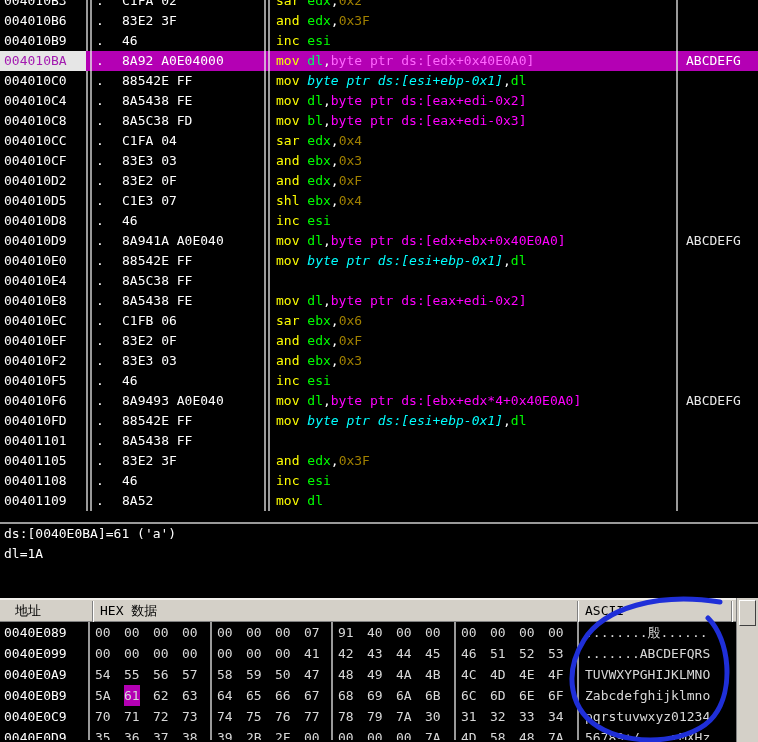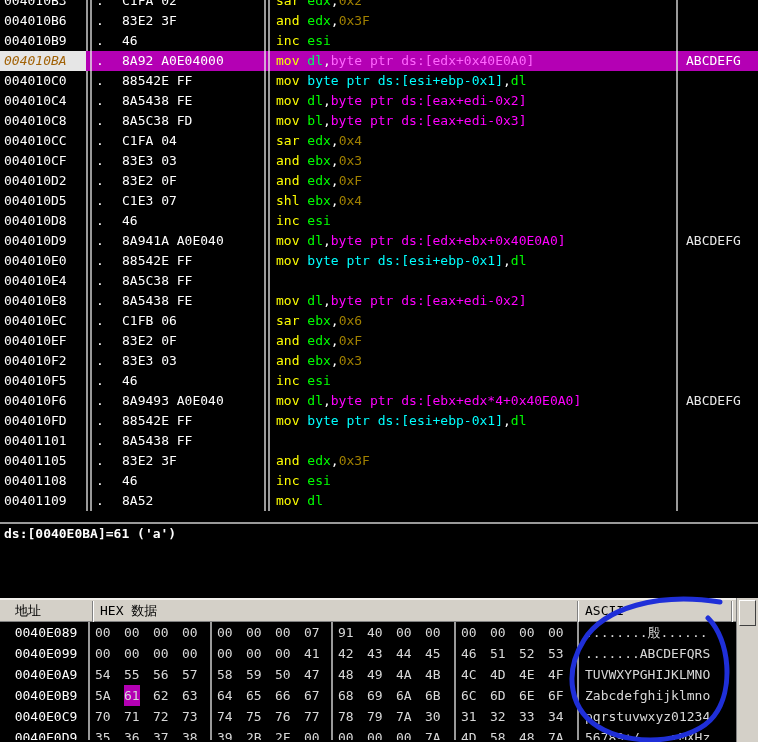--- a/index.html
+++ b/index.html
@@ -22,54 +22,54 @@
   .drow .mark{position:absolute;left:96px;top:0;color:#fff;}
   .drow .bytes{position:absolute;left:122px;top:0;color:#fff;}
   .drow .sep2{position:absolute;left:264px;top:0;width:2px;height:20px;background:#9a9a9a;}
   .drow .sep2b{position:absolute;left:268px;top:0;width:2px;height:20px;background:#9a9a9a;}
   .drow .asm{position:absolute;left:276px;top:0;}
   .drow .sep3{position:absolute;left:676px;top:0;width:2px;height:20px;background:#9a9a9a;}
   .drow .cmt{position:absolute;left:686px;top:0;color:#e8e8e8;}
 
   
   .drow.sel{background:#b400b4;}
-  .drow.sel .addr{background:#e6e6e6;color:#a16207;border-right:2px solid #b400b4;font-style:italic;}
+  .drow.sel .addr{background:#e6e6e6;color:#a21caf;border-right:2px solid #b400b4;}
   .drow.sel .sep1{background:#d8a8d8;}
   .drow.sel .sep2,.drow.sel .sep2b{background:#d8a8d8;}
   .drow.sel .sep3{background:#d8a8d8;}
   .drow.sel .mark{color:#fff;}
   .drow.sel .bytes{color:#fff;}
   .drow.sel .cmt{color:#fff;}
 
   
   .mn{color:#ffff00;}
   .reg{color:#00ff00;}
   .num{color:#a08000;}
   .mem{color:#ff00ff;}
-  .kw{color:#00ffff;}
+  .kw{color:#00ffff;font-style:italic;}
   .wht{color:#ffffff;}
   .drow.sel .mn{color:#ffff00;}
   .drow.sel .reg{color:#00ff66;}
   .drow.sel .mem{color:#ff66ff;}
 
   
   .info-pane{position:absolute;left:0;top:522px;width:758px;height:76px;background:#000;
       border-top:2px solid #9a9a9a;box-sizing:border-box;overflow:hidden;}
-  .info-line{color:#fff;height:20px;line-height:20px;padding-left:4px;white-space:pre;font-weight:bold;}
+  .info-line{color:#fff;height:20px;line-height:20px;padding-left:4px;white-space:pre;}
 
   
   .dump-pane{position:absolute;left:0;top:598px;width:758px;height:144px;background:#000;}
   .dump-head{position:relative;height:24px;background:#d4d0c8;border-top:2px solid #f2f0ec;
       border-bottom:1px solid #808080;box-sizing:border-box;}
   .dump-head .hcell{position:absolute;top:0;height:23px;line-height:22px;color:#000;
       font-family:"DejaVu Sans Mono","Liberation Mono",monospace;font-size:13px;white-space:pre;}
   .dump-head .hsep{position:absolute;top:1px;width:2px;height:21px;background:#808080;}
   .dump-head .hsep i{position:absolute;left:1px;top:0;width:1px;height:21px;background:#fff;}
 
-  .dump-body{position:relative;height:118px;overflow:hidden;background:#000;text-align:center;}
+  .dump-body{position:relative;height:118px;overflow:hidden;background:#000;}
   .hrow{position:relative;height:21px;line-height:21px;white-space:pre;color:#d8d8d8;}
   .hrow .haddr{position:absolute;left:0;top:0;width:88px;padding-left:4px;box-sizing:border-box;color:#fff;}
   .hrow .hb{position:absolute;top:0;color:#d8d8d8;}
   .hrow .hascii{position:absolute;left:585px;top:0;color:#d8d8d8;}
   .vline{position:absolute;top:0;width:2px;background:#9a9a9a;}
   .hl{background:#b400b4;color:#fff;}
 
   
   .dump-scroll{position:absolute;right:0;top:598px;width:22px;height:144px;background:#d4d0c8;
       border-left:1px solid #808080;box-sizing:border-box;}
@@ -110,20 +110,21 @@
         <div class="drow"><span class="addr">004010FD</span><span class="sep1"></span><span class="mark">.</span><span class="bytes">88542E FF</span><span class="sep2"></span><span class="sep2b"></span><span class="asm"><span class="mn">mov </span><span class="kw">byte ptr ds:[esi+ebp-0x1]</span><span class="wht">,</span><span class="reg">dl</span></span><span class="sep3"></span></div>
         <div class="drow"><span class="addr">00401101</span><span class="sep1"></span><span class="mark">.</span><span class="bytes">8A5438 FF</span><span class="sep2"></span><span class="sep2b"></span><span class="sep3"></span></div>
         <div class="drow"><span class="addr">00401105</span><span class="sep1"></span><span class="mark">.</span><span class="bytes">83E2 3F</span><span class="sep2"></span><span class="sep2b"></span><span class="asm"><span class="mn">and </span><span class="reg">edx</span><span class="wht">,</span><span class="num">0x3F</span></span><span class="sep3"></span></div>
         <div class="drow"><span class="addr">00401108</span><span class="sep1"></span><span class="mark">.</span><span class="bytes">46</span><span class="sep2"></span><span class="sep2b"></span><span class="asm"><span class="mn">inc </span><span class="reg">esi</span></span><span class="sep3"></span></div>
         <div class="drow"><span class="addr">00401109</span><span class="sep1"></span><span class="mark">.</span><span class="bytes">8A52</span><span class="sep2"></span><span class="sep2b"></span><span class="asm"><span class="mn">mov </span><span class="reg">dl</span></span><span class="sep3"></span></div>
       </div>
   </div>
 
   <div class="info-pane">
     <div class="info-line">ds:[0040E0BA]=61 ('a')</div>
+    <div class="info-line">dl=1A</div>
   </div>
 
   <div class="dump-pane">
     <div class="dump-head">
       <div class="hcell" style="left:15px;">地址</div>
       <div class="hsep" style="left:92px;">
           <i></i>
         </div>
       <div class="hcell" style="left:100px;">HEX 数据</div>
       <div class="hsep" style="left:577px;">

